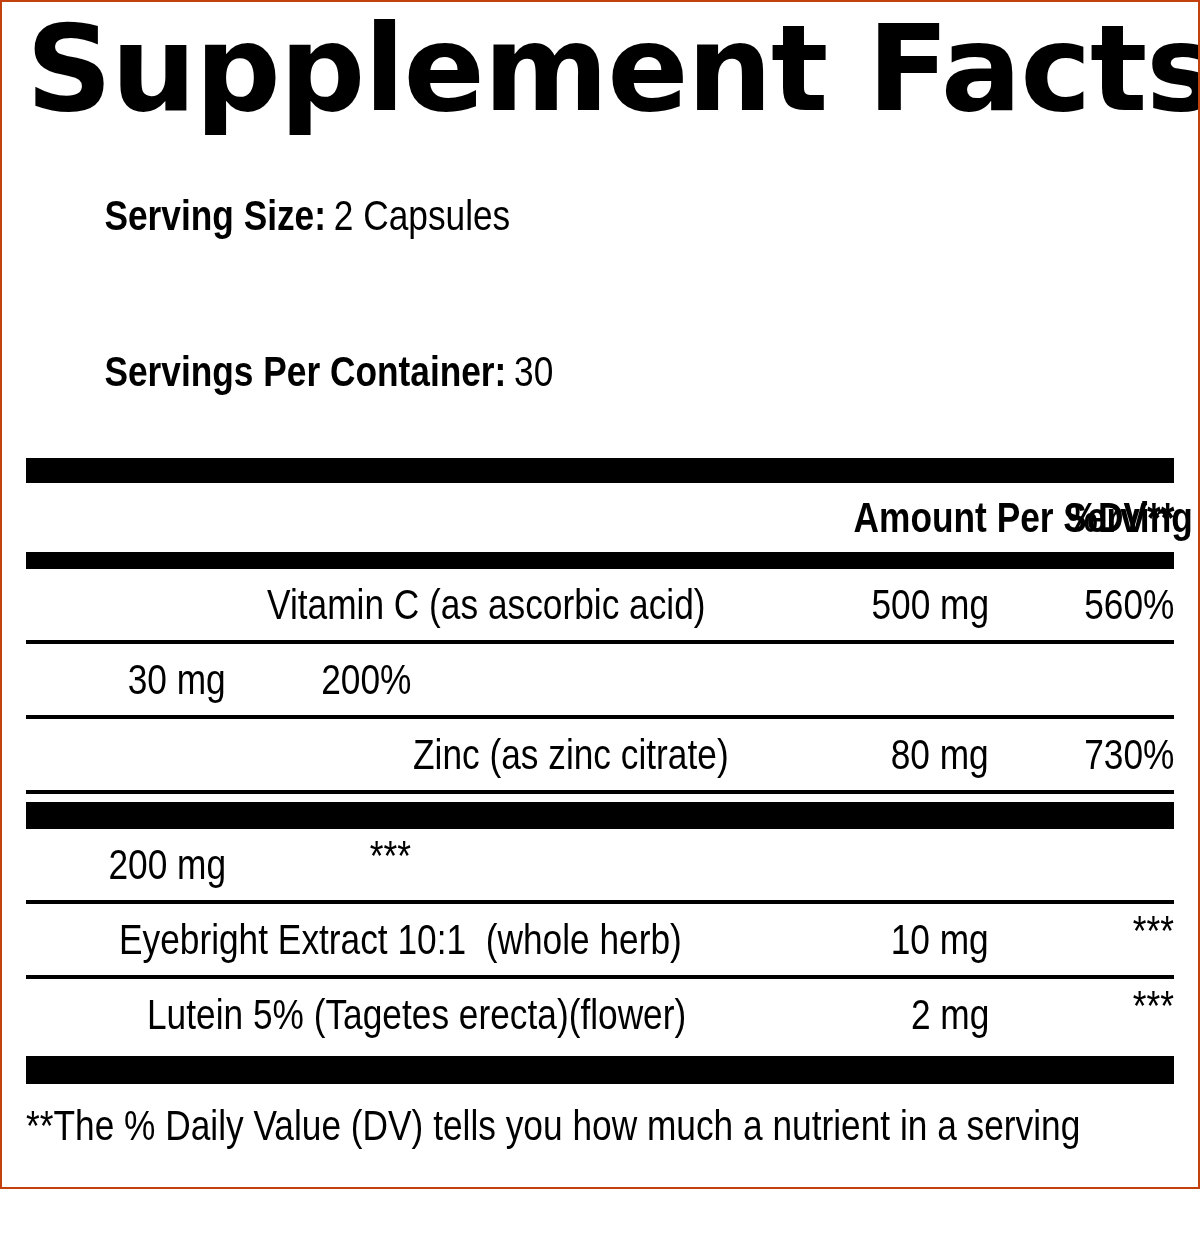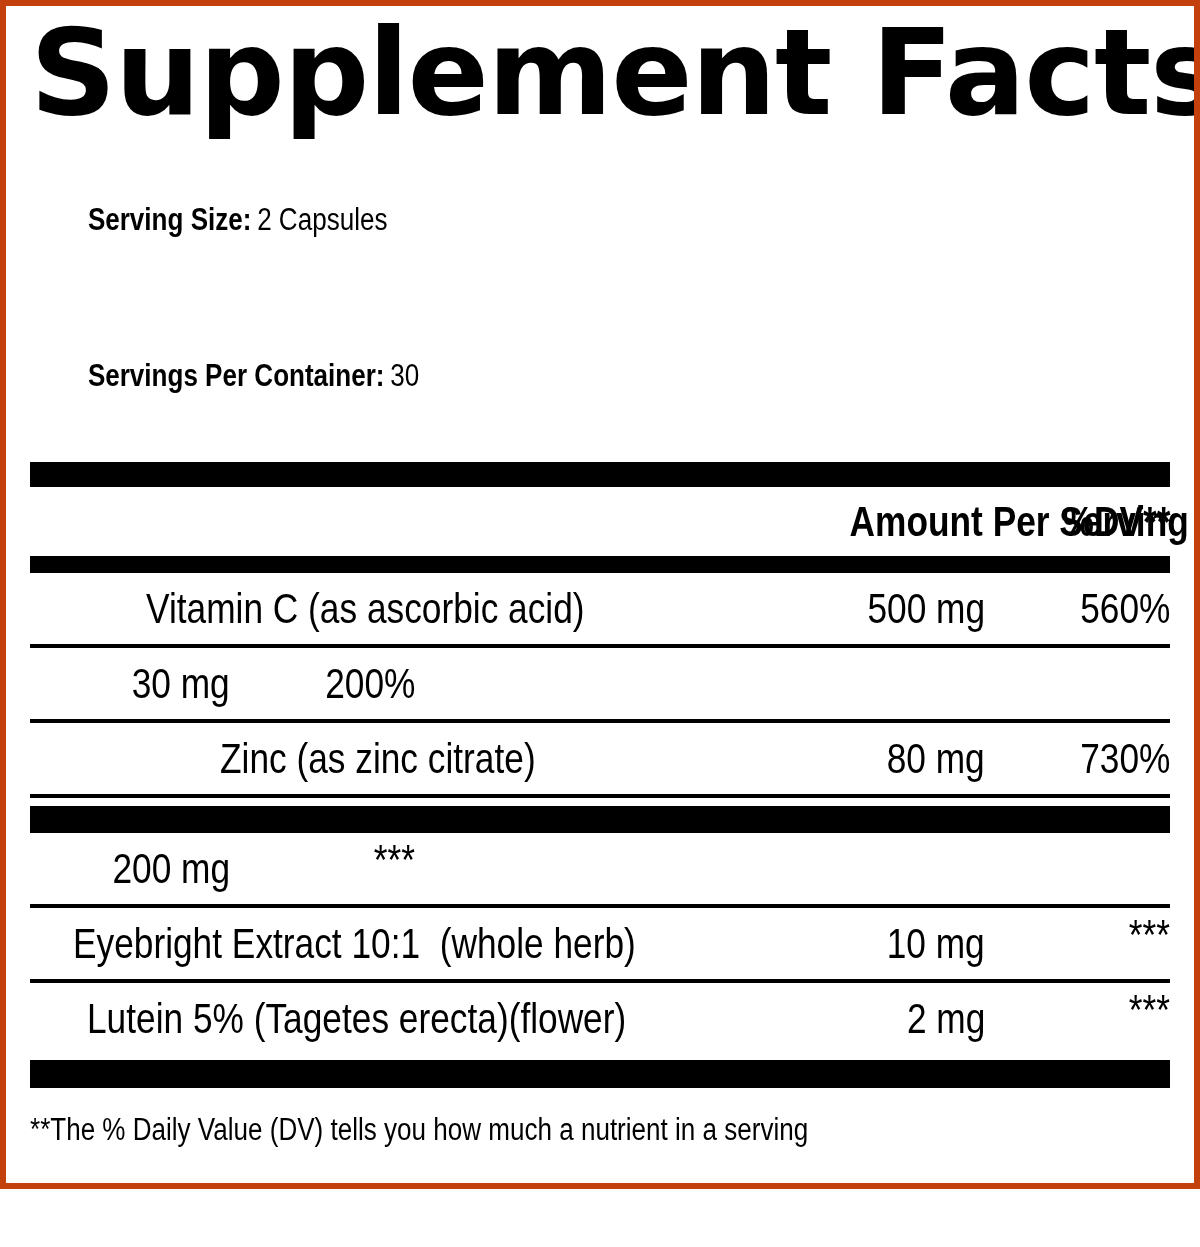--- a/index.html
+++ b/index.html
@@ -9,36 +9,36 @@
     height: 1247px;
     background: #ffffff;
     color: #000000;
     font-family: "Liberation Sans", sans-serif;
     overflow: hidden;
   }
   .label {
     box-sizing: border-box;
     width: 1200px;
     height: 1189px;
-    border: 6px solid #c2410c;
+    border: 2px solid #c2410c;
     padding: 0 24px;
     overflow: hidden;
     background: #fff;
   }
   .title {
     font-family: "DejaVu Sans", sans-serif;
     font-weight: bold;
     font-size: 120px;
     line-height: 1.02;
     letter-spacing: -0.012em;
     margin-top: 6px;
     white-space: nowrap;
   }
   .line {
-    font-size: 31px;
+    font-size: 42px;
     line-height: 52px;
     white-space: nowrap;
   }
   .serving-block { margin-top: 8px; }
   .cx {
     display: inline-block;
     transform: scaleX(0.84);
     transform-origin: 0 50%;
     white-space: pre;
   }
@@ -62,21 +62,21 @@
     align-items: center;
     font-weight: bold;
     font-size: 42px;
   }
   .row {
     height: 71px;
     display: flex;
     align-items: center;
     font-size: 42px;
   }
-  .cell-name { flex: 1; text-align: center; white-space: nowrap; }
+  .cell-name { flex: 1; text-align: right; white-space: nowrap; }
   .cell-amount { width: 200px; text-align: right; white-space: nowrap; }
   .cell-dv { width: 185px; text-align: right; white-space: nowrap; }
   .dv-raised { align-self: flex-start; margin-top: 4px; line-height: 1.1; }
   .footnote { margin-top: 16px; font-size: 42px; line-height: 52px; }
   .other {
     margin-top: 7px;
     font-size: 45px;
     line-height: 50px;
     white-space: nowrap;
   }

